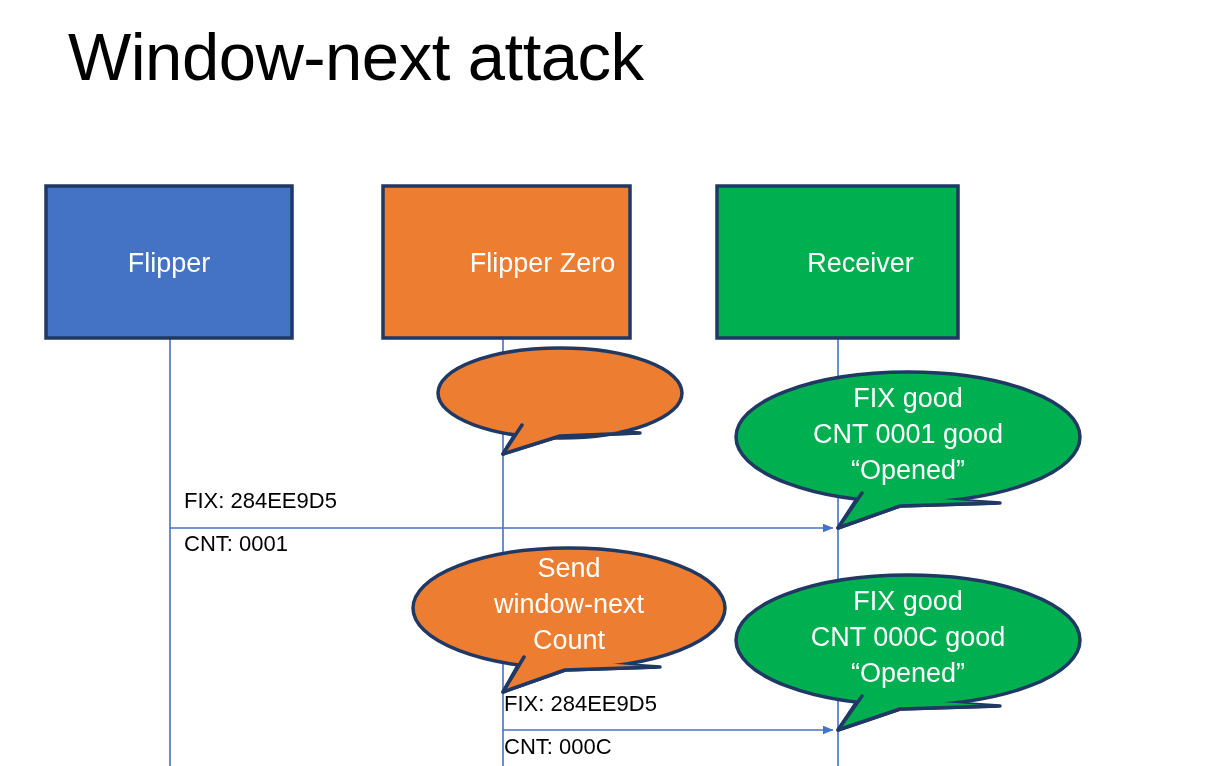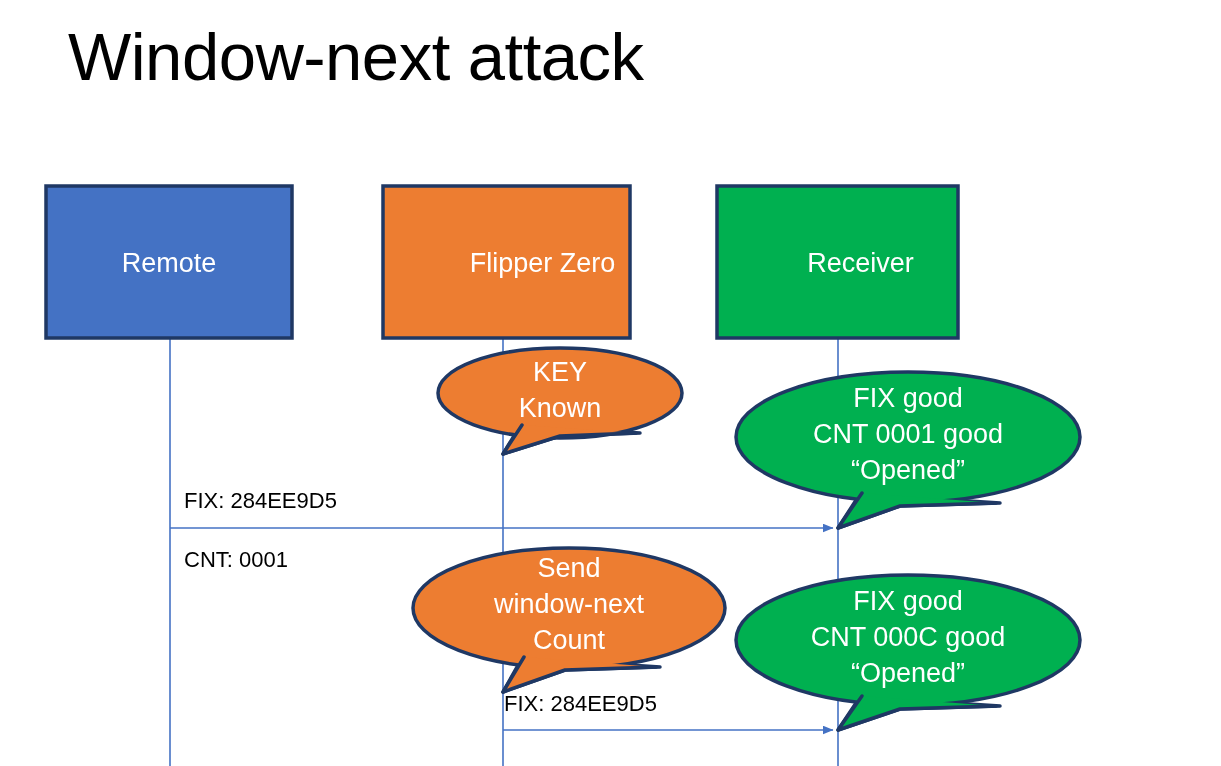--- a/index.html
+++ b/index.html
@@ -72,21 +72,21 @@
 
   
   .msg-label {
     position: absolute;
     color: #000000;
     font-size: 22px;
     line-height: 1.22;
     white-space: nowrap;
   }
   #msg-0-fix { left: 184px; top: 472px; }
-  #msg-0-cnt { left: 184px; top: 515px; margin-top: 16px; }
+  #msg-0-cnt { left: 184px; top: 515px; }
   #msg-1-fix { left: 504px; top: 675px; }
   #msg-1-cnt { left: 504px; top: 718px; }
 </style>
 </head>
 <body>
 
 <div id="stage">
 
   <svg id="diagram-svg" viewBox="0 0 1221 766" xmlns="http://www.w3.org/2000/svg">
     <defs>
@@ -132,33 +132,32 @@
 
     <g>
       <path d="M 860 681 L 838 714 L 900 693 L 1000 690 Z" fill="#00B050" stroke="#1F3864" stroke-width="3.5" stroke-linejoin="round"></path>
       <ellipse cx="908" cy="624" rx="172" ry="65" fill="#00B050" stroke="#1F3864" stroke-width="3.5"></ellipse>
       <path d="M 862 680 L 838 714 L 900 693 L 996 690" fill="#00B050" stroke="#1F3864" stroke-width="3.5" stroke-linejoin="round" stroke-linecap="round"></path>
     </g>
   </svg>
 
   <div class="slide-title">Window-next attack</div>
 
-  <div class="actor-label" id="actor-label-0">Remote</div>
+  <div class="actor-label" id="actor-label-0">Flipper</div>
   <div class="actor-label" id="actor-label-1">Flipper Zero</div>
   <div class="actor-label" id="actor-label-2">Receiver</div>
 
-  <div class="callout-text" id="callout-text-0">KEY
-Known</div>
   <div class="callout-text" id="callout-text-1">FIX good
 CNT 0001 good
 “Opened”</div>
   <div class="callout-text" id="callout-text-2">Send
 window-next
 Count</div>
   <div class="callout-text" id="callout-text-3">FIX good
 CNT 000C good
 “Opened”</div>
 
   <div class="msg-label" id="msg-0-fix">FIX: 284EE9D5</div>
   <div class="msg-label" id="msg-0-cnt">CNT: 0001</div>
   <div class="msg-label" id="msg-1-fix">FIX: 284EE9D5</div>
+  <div class="msg-label" id="msg-1-cnt">CNT: 000C</div>
 
 </div>
 
 </body></html>

